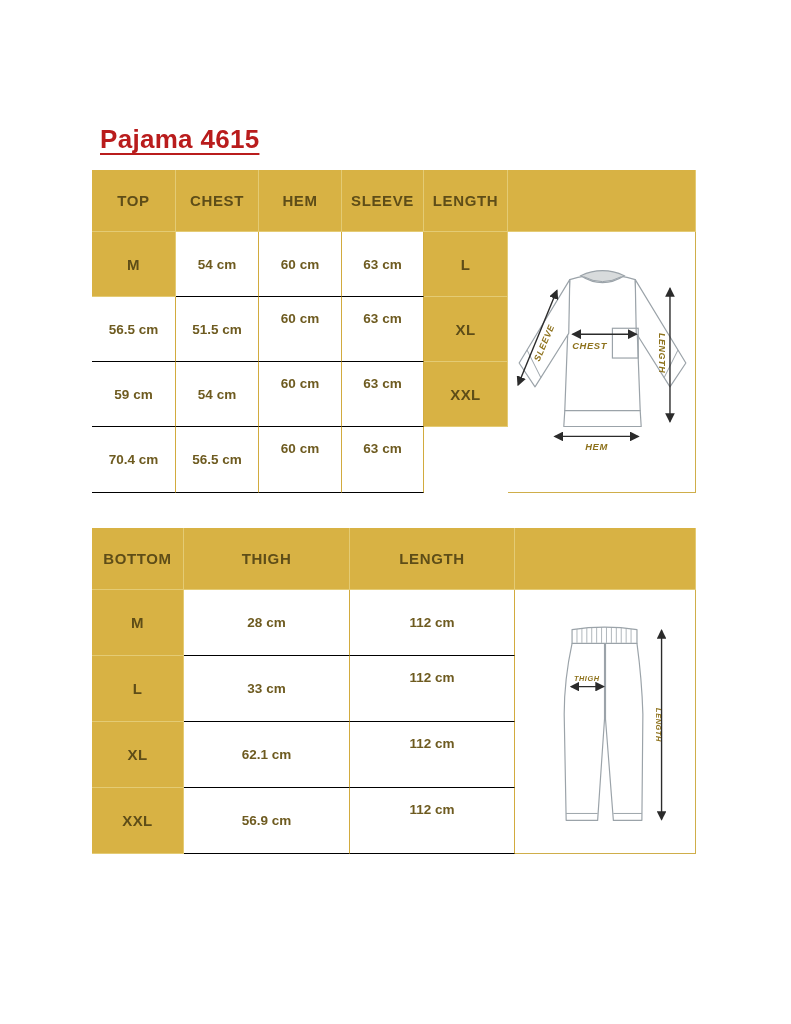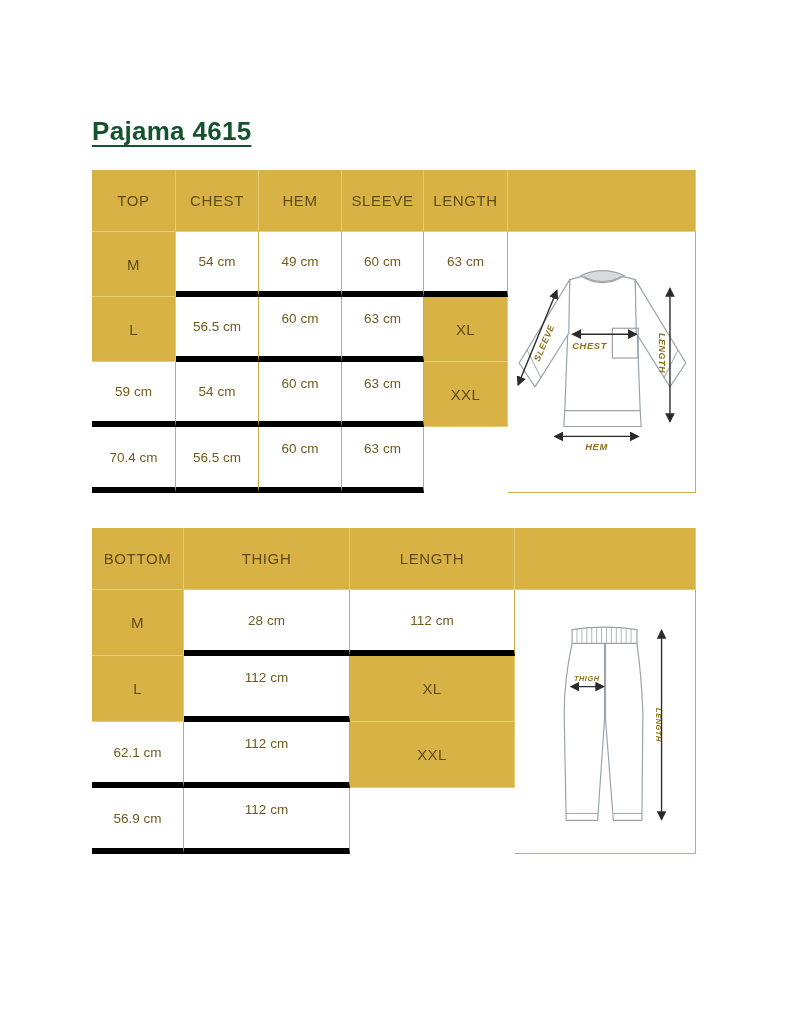--- a/index.html
+++ b/index.html
@@ -1,49 +1,49 @@
 <!DOCTYPE html>
 <html><head>
 <meta charset="utf-8">
 <style>
   html,body { margin:0; padding:0; background:#ffffff; }
   .sheet {
     position:relative; width:791px; height:1024px; background:#ffffff;
     font-family:"Liberation Sans", sans-serif; overflow:hidden;
   }
   .page-title {
-    position:absolute; left:92px; top:116px; margin:0;
-    font-size:26px; font-weight:bold; color:#14532d; letter-spacing:0.3px;
+    position:absolute; left:92px; top:116px; margin:8px;
+    font-size:26px; font-weight:bold; color:#b91c1c; letter-spacing:0.3px;
     text-decoration:underline; text-decoration-thickness:2px; text-underline-offset:5px;
   }
   .size-table { position:absolute; display:grid; }
   #top-table {
     left:92px; top:170px;
     grid-template-columns:84px 83px 83px 82px 84px 188px;
     grid-template-rows:62px 65px 65px 65px 66px;
   }
   #bottom-table {
     left:92px; top:528px;
     grid-template-columns:92px 166px 165px 181px;
     grid-template-rows:62px 66px 66px 66px 66px;
     text-align:center;
   }
   .cell {
     display:flex; align-items:center; justify-content:center;
-    font-weight:normal; box-sizing:border-box;
+    font-weight:bold; box-sizing:border-box;
   }
   .gold {
     background:#D8B244;
     border-right:1px solid #E4CB74; border-bottom:1px solid #E4CB74;
   }
   .hdr  { color:#5E4D18; font-size:15px; letter-spacing:0.6px; }
   .size { color:#5E4D18; font-size:15px; letter-spacing:0.4px; }
   .val {
     background:#ffffff; color:#6E5B20; font-size:13.5px;
-    border-right:1px solid #D2AB3E; border-bottom:6px solid #000000;
+    border-right:1px solid #D2AB3E; border-bottom:1px solid #000000;
   }
   .raised { align-items:flex-start; padding-top:14px; }
   .illus {
     background:#ffffff;
     border-right:1px solid #CFAE4A; border-bottom:1px solid #CFAE4A;
     display:flex; align-items:center; justify-content:center;
   }
   #top-table .illus    { grid-column:6; grid-row:2 / 6; }
   #bottom-table .illus { grid-column:4; grid-row:2 / 6; }
   .illus svg { display:block; }
@@ -96,26 +96,26 @@
 
         <text class="diag-label" font-size="9" text-anchor="middle" transform="translate(38,112) rotate(-67)">SLEEVE</text>
         <text class="diag-label" font-size="9.5" text-anchor="middle" x="81" y="117">CHEST</text>
         <text class="diag-label" font-size="9" text-anchor="middle" transform="translate(151,121) rotate(90)">LENGTH</text>
         <text class="diag-label" font-size="9.5" text-anchor="middle" x="88" y="219">HEM</text>
       </svg>
     </div>
 
     <div class="cell gold size">M</div>
     <div class="cell val">54 cm</div>
-    <div class="cell val">49 cm</div>
     <div class="cell val">60 cm</div>
     <div class="cell val">63 cm</div>
 
     <div class="cell gold size">L</div>
     <div class="cell val">56.5 cm</div>
+    <div class="cell val">51.5 cm</div>
     <div class="cell val raised">60 cm</div>
     <div class="cell val raised">63 cm</div>
 
     <div class="cell gold size">XL</div>
     <div class="cell val">59 cm</div>
     <div class="cell val">54 cm</div>
     <div class="cell val raised">60 cm</div>
     <div class="cell val raised">63 cm</div>
 
     <div class="cell gold size">XXL</div>
@@ -166,20 +166,21 @@
         <text class="diag-label" font-size="7.5" text-anchor="middle" x="72" y="91">THIGH</text>
         <text class="diag-label" font-size="7.5" text-anchor="middle" transform="translate(142,136) rotate(90)">LENGTH</text>
       </svg>
     </div>
 
     <div class="cell gold size">M</div>
     <div class="cell val">28 cm</div>
     <div class="cell val">112 cm</div>
 
     <div class="cell gold size">L</div>
+    <div class="cell val">33 cm</div>
     <div class="cell val raised">112 cm</div>
 
     <div class="cell gold size">XL</div>
     <div class="cell val">62.1 cm</div>
     <div class="cell val raised">112 cm</div>
 
     <div class="cell gold size">XXL</div>
     <div class="cell val">56.9 cm</div>
     <div class="cell val raised">112 cm</div>
   </div>

